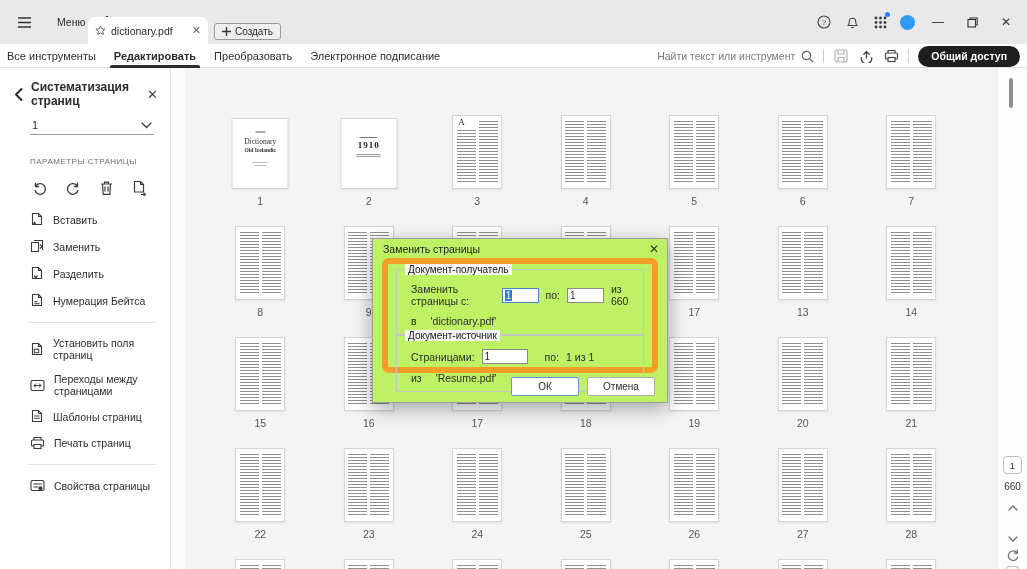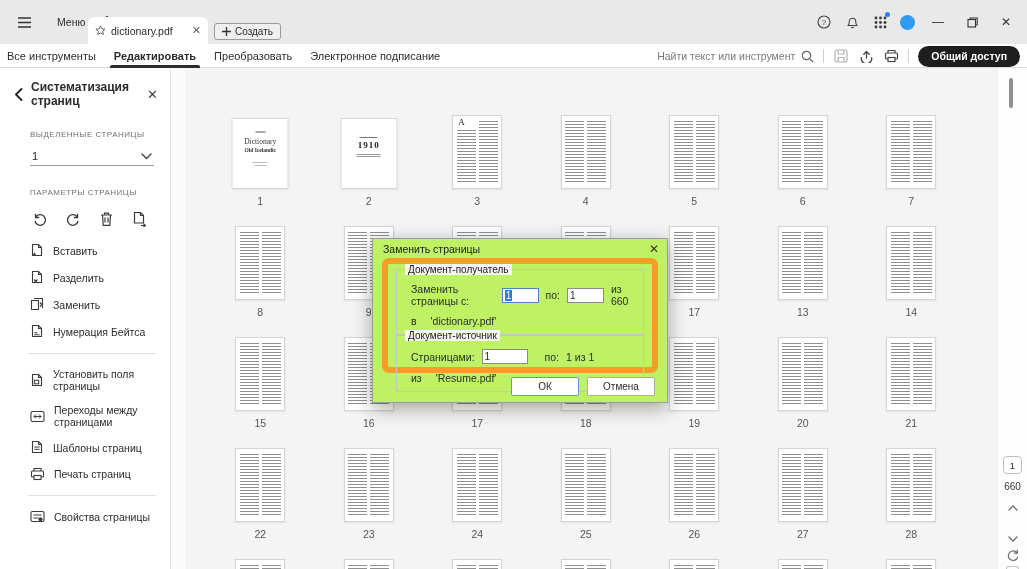--- a/index.html
+++ b/index.html
@@ -234,21 +234,20 @@
   <div class="sb-header">
     <span>
       <svg width="9" height="13" viewBox="0 0 9 13">
           <path d="M7.5 1 2 6.5 7.5 12" fill="none" stroke="#222" stroke-width="1.8" stroke-linecap="round" stroke-linejoin="round"></path>
         </svg>
     </span>
     <span class="sb-title">Систематизация страниц</span>
     <span class="sb-close">✕</span>
   </div>
 
-  <div class="sb-section">ВЫДЕЛЕННЫЕ СТРАНИЦЫ</div>
   <div class="sb-select">
     <span>1</span>
     <span>
       <svg width="11" height="7" viewBox="0 0 11 7">
           <path d="M1 1l4.5 4.5L10 1" fill="none" stroke="#444" stroke-width="1.4" stroke-linecap="round"></path>
         </svg>
     </span>
   </div>
 
   <div class="sb-section">ПАРАМЕТРЫ СТРАНИЦЫ</div>
@@ -285,55 +284,55 @@
           <svg width="14" height="15" viewBox="0 0 14 15">
             <path d="M2.5 1.5h6l3 3v8h-9z" fill="none" stroke="#3a3a3a" stroke-width="1.1"></path>
             <path d="M8.5 1.5v3h3M4.5 12.8v-3M3 11.3h3" stroke="#3a3a3a" stroke-width="1.1" fill="none"></path>
           </svg>
         </span>
       <span>Вставить</span>
     </div>
     <div class="sb-item">
       <span>
           <svg width="14" height="15" viewBox="0 0 14 15">
+            <path d="M1.5 3.5h7v9h-7z" fill="none" stroke="#3a3a3a" stroke-width="1.1"></path>
+            <path d="M4 1.5h8.5V11M10 5.5 12 7.5 10 9.5" fill="none" stroke="#3a3a3a" stroke-width="1.1"></path>
+          </svg>
+        </span>
+      <span>Заменить</span>
+    </div>
+    <div class="sb-item">
+      <span>
+          <svg width="14" height="15" viewBox="0 0 14 15">
             <path d="M2.5 1.5h6l3 3v8h-9z" fill="none" stroke="#3a3a3a" stroke-width="1.1"></path>
             <path d="M8.5 1.5v3h3M4 9.5l3.5 3.5M7.5 9.5 4 13" stroke="#3a3a3a" stroke-width="1.1" fill="none"></path>
           </svg>
         </span>
       <span>Разделить</span>
-    </div>
-    <div class="sb-item">
-      <span>
-          <svg width="14" height="15" viewBox="0 0 14 15">
-            <path d="M1.5 3.5h7v9h-7z" fill="none" stroke="#3a3a3a" stroke-width="1.1"></path>
-            <path d="M4 1.5h8.5V11M10 5.5 12 7.5 10 9.5" fill="none" stroke="#3a3a3a" stroke-width="1.1"></path>
-          </svg>
-        </span>
-      <span>Заменить</span>
     </div>
     <div class="sb-item">
       <span>
           <svg width="14" height="15" viewBox="0 0 14 15">
             <path d="M2.5 1.5h6l3 3v8h-9z" fill="none" stroke="#3a3a3a" stroke-width="1.1"></path>
             <path d="M8.5 1.5v3h3M4.3 10.7h5.4" stroke="#3a3a3a" stroke-width="1.1" fill="none"></path>
             <path d="M4.3 8.7h3" stroke="#3a3a3a" stroke-width="1.1"></path>
           </svg>
         </span>
       <span>Нумерация Бейтса</span>
     </div>
     <div class="sb-div"></div>
     <div class="sb-item">
       <span>
           <svg width="14" height="15" viewBox="0 0 14 15">
             <path d="M2.5 1.5h6l3 3v8h-9z" fill="none" stroke="#3a3a3a" stroke-width="1.1"></path>
             <path d="M8.5 1.5v3h3" stroke="#3a3a3a" stroke-width="1.1" fill="none"></path>
             <rect x="4.3" y="7.2" width="4.4" height="3.6" fill="none" stroke="#3a3a3a" stroke-width="1"></rect>
           </svg>
         </span>
-      <span>Установить поля страницы</span>
+      <span>Установить поля страниц</span>
     </div>
     <div class="sb-item">
       <span>
           <svg width="15" height="13" viewBox="0 0 15 13">
             <rect x="1" y="1.5" width="13" height="10" rx="1.5" fill="none" stroke="#3a3a3a" stroke-width="1.1"></rect>
             <path d="M4 6.5h7M9 4.5l2 2-2 2M6 4.5l-2 2 2 2" fill="none" stroke="#3a3a3a" stroke-width="1"></path>
           </svg>
         </span>
       <span>Переходы между страницами</span>
     </div>

